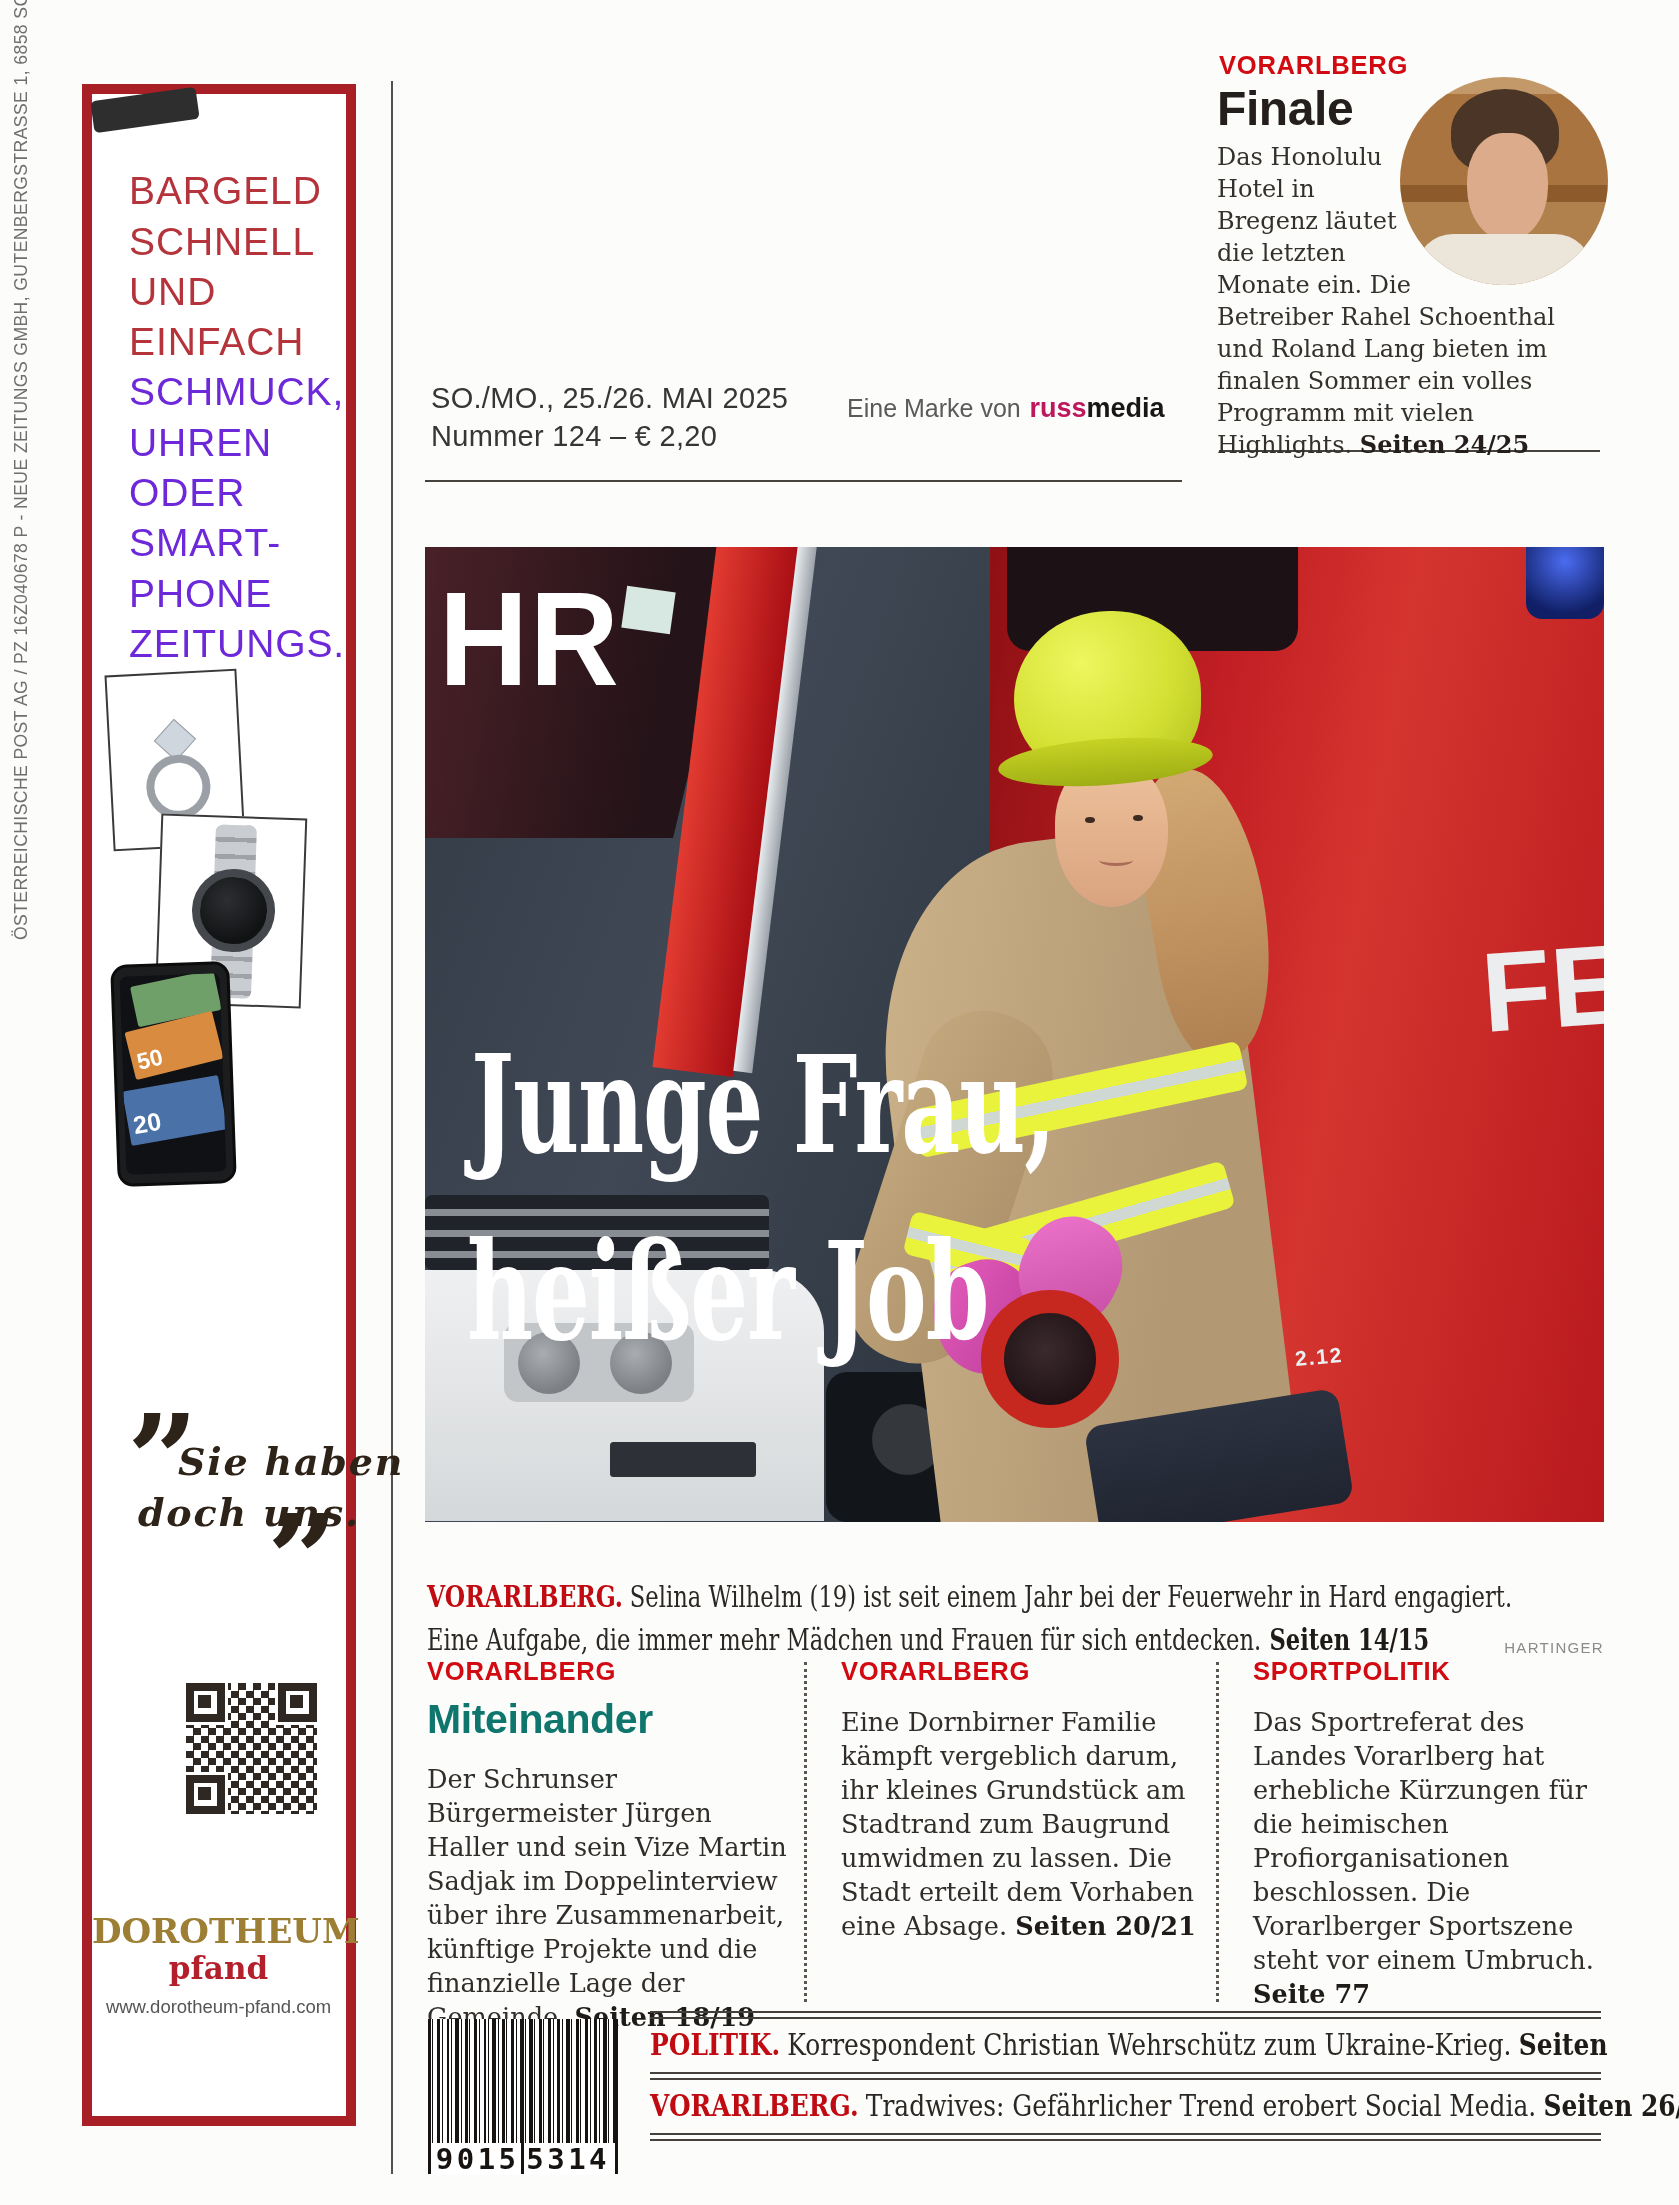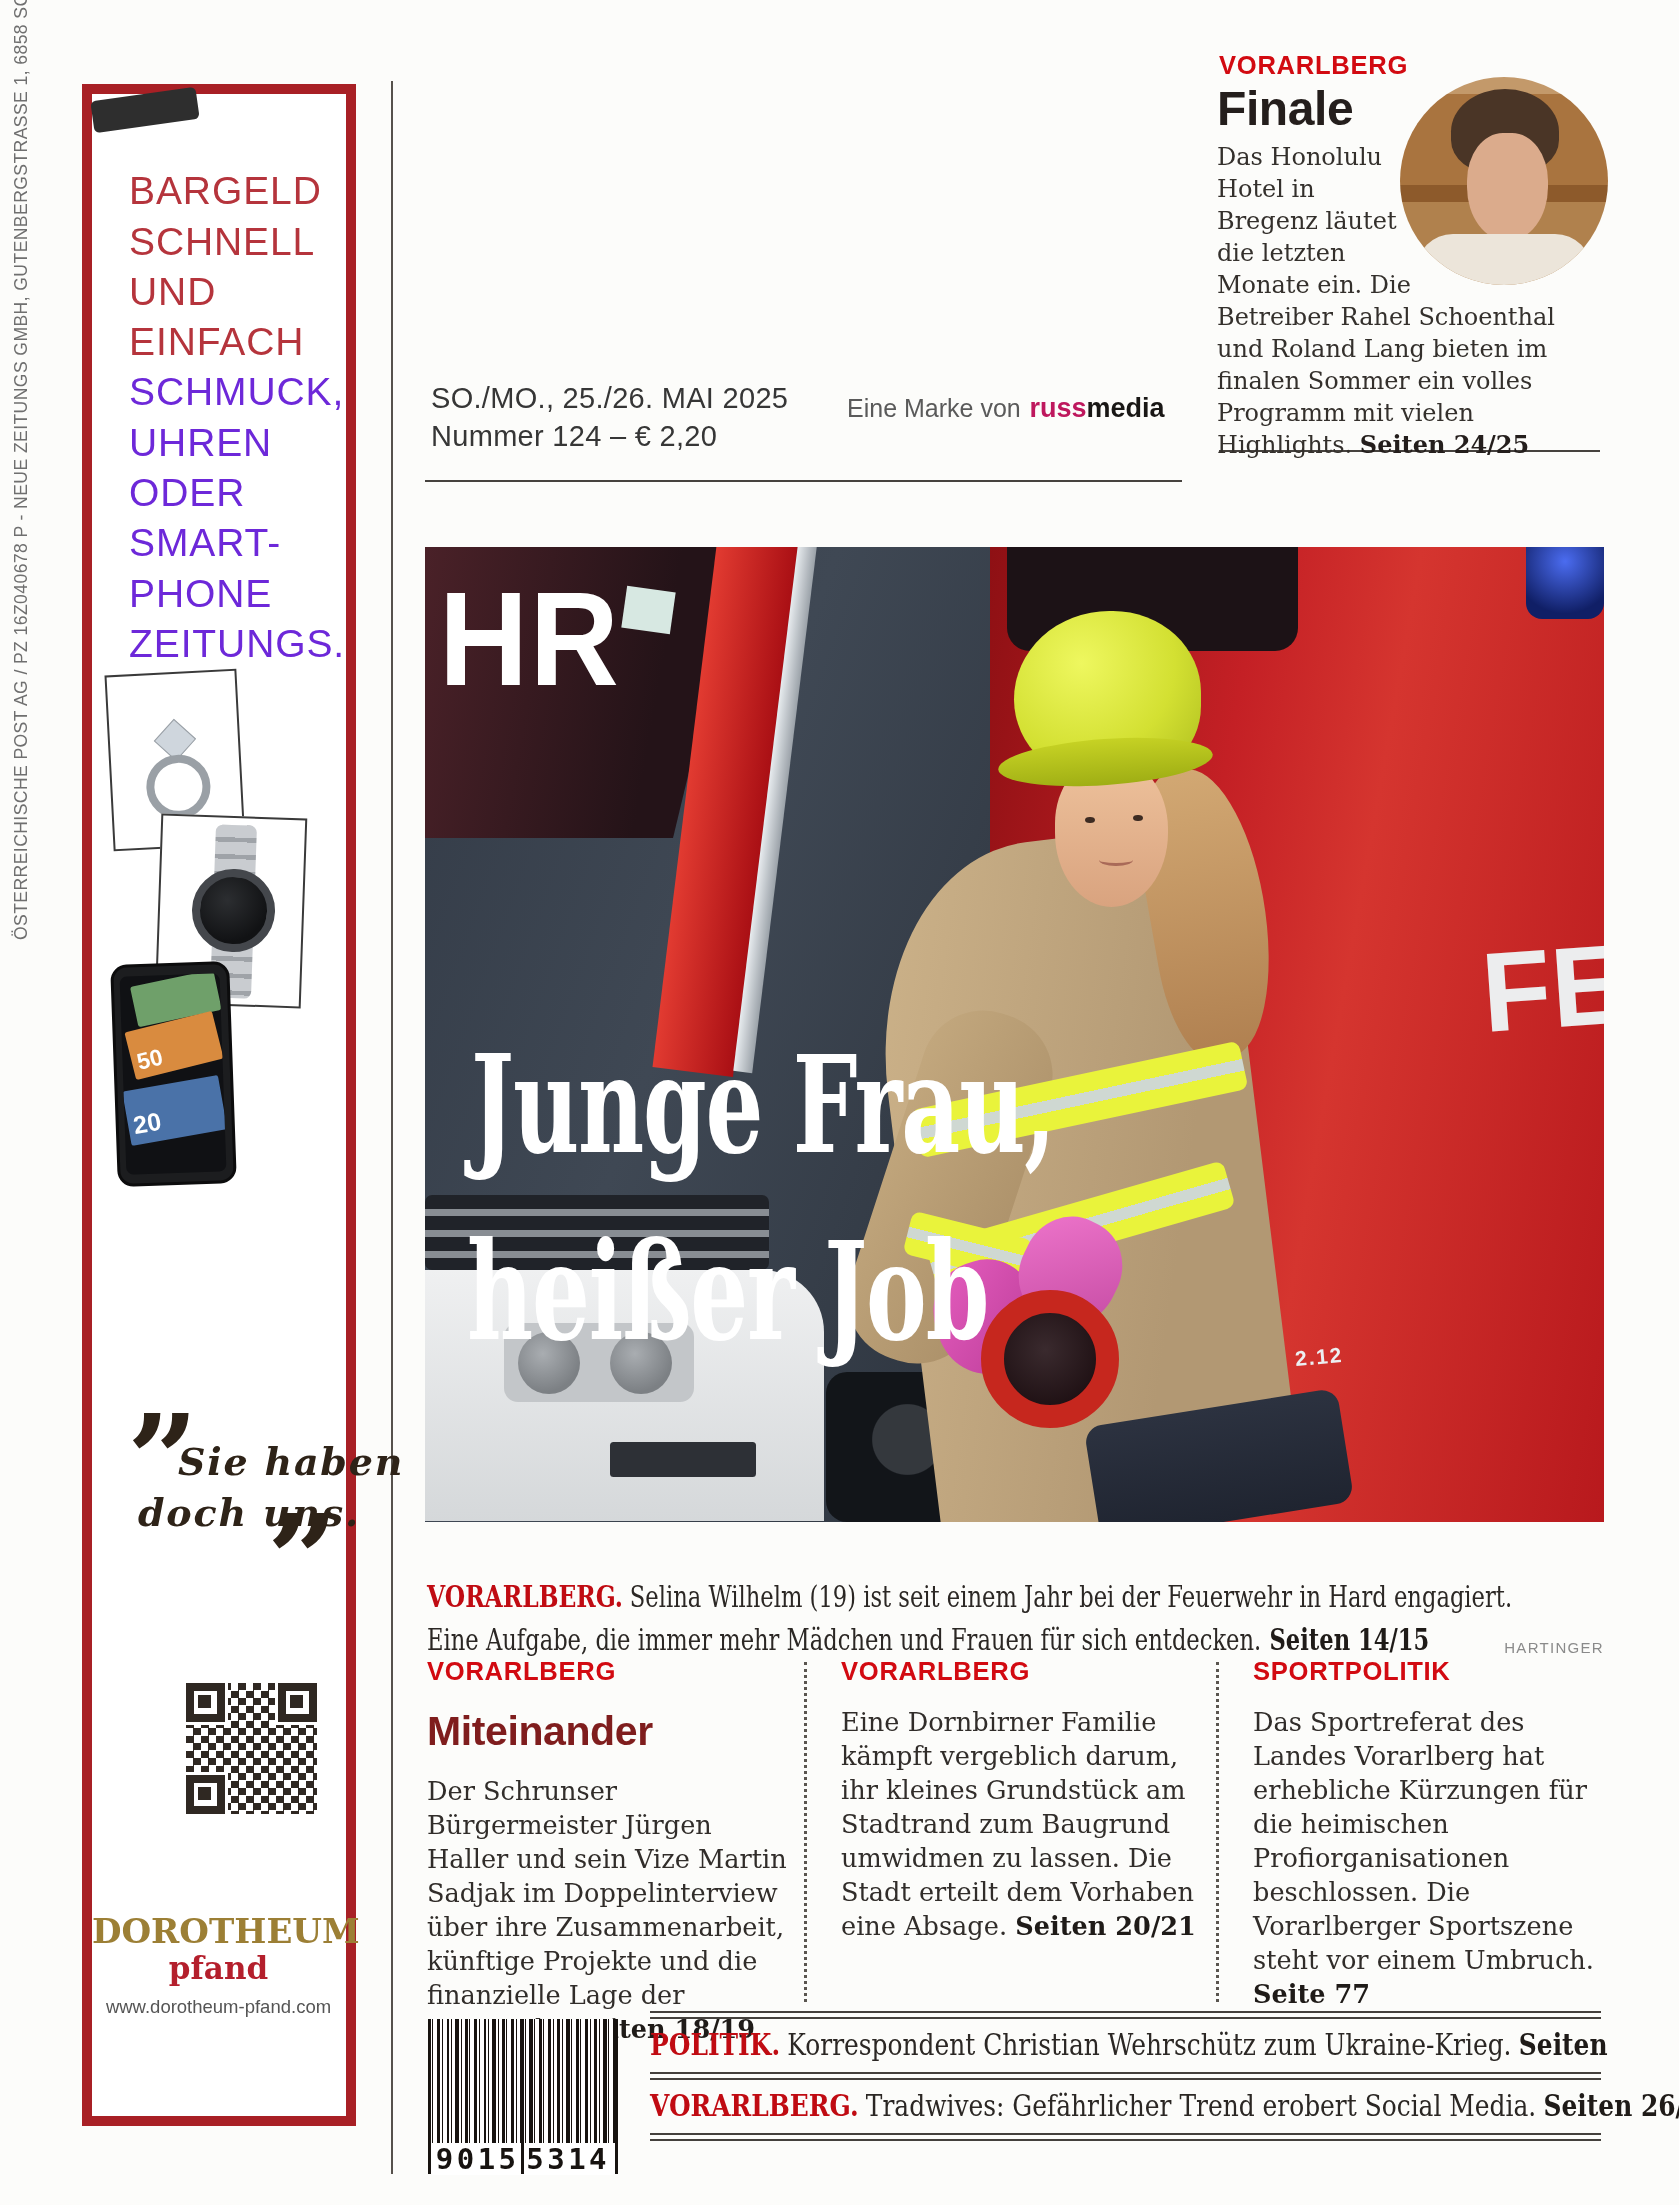--- a/index.html
+++ b/index.html
@@ -156,21 +156,21 @@
   
   .cap-line { position:absolute; left:427px; white-space:nowrap; font-family:"DejaVu Serif", serif;
               font-size:29px; color:#2b2724; transform:scaleX(.78); transform-origin:0 0; }
   .cap-kicker { font-weight:bold; color:#c00b12; font-size:30px; margin-right:8.8px; }
   .cap-pages { font-weight:bold; color:#1f1b18; margin-left:10.6px; }
   #credit { left:1500px; top:1639px; width:104px; text-align:right; font-size:15px; color:#8a8a8a; letter-spacing:1.3px; }
 
   
   .col { position:absolute; top:1657px; }
   .col .k { font-size:25.6px; font-weight:900; color:#d20a11; letter-spacing:0.7px; }
-  .col h2 { font-size:41px; font-weight:900; color:#7f1d1d; letter-spacing:-0.4px; margin-top:22px; font-family:"Liberation Sans", sans-serif; }
+  .col h2 { font-size:41px; font-weight:900; color:#0f766e; letter-spacing:-0.4px; margin-top:10px; font-family:"Liberation Sans", sans-serif; }
   .col p { margin-top:19.4px; font-family:"DejaVu Serif", serif; font-size:25.6px; line-height:34px; color:#312d2a; }
   .col .pages { font-weight:bold; color:#1f1b18; }
   #col1 { left:427px; width:374px; } #col2 { left:841px; width:365px; } #col3 { left:1253px; width:353px; }
   .dotted { position:absolute; top:1662px; height:340px; width:0; border-left:3.5px dotted #5a554f; }
   #dot1 { left:804px; } #dot2 { left:1216px; }
 
   
   #barcode { left:428px; top:2019px; width:190px; height:155px; background:#fff; }
   #bars { position:absolute; left:0; top:0; width:190px; height:124px;
           background:repeating-linear-gradient(90deg,#171310 0 2.6px,#fff 2.6px 4.4px,#171310 4.4px 5.3px,#fff 5.3px 8.8px,#171310 8.8px 12.4px,#fff 12.4px 14px,#171310 14px 15px,#fff 15px 18.5px); }

